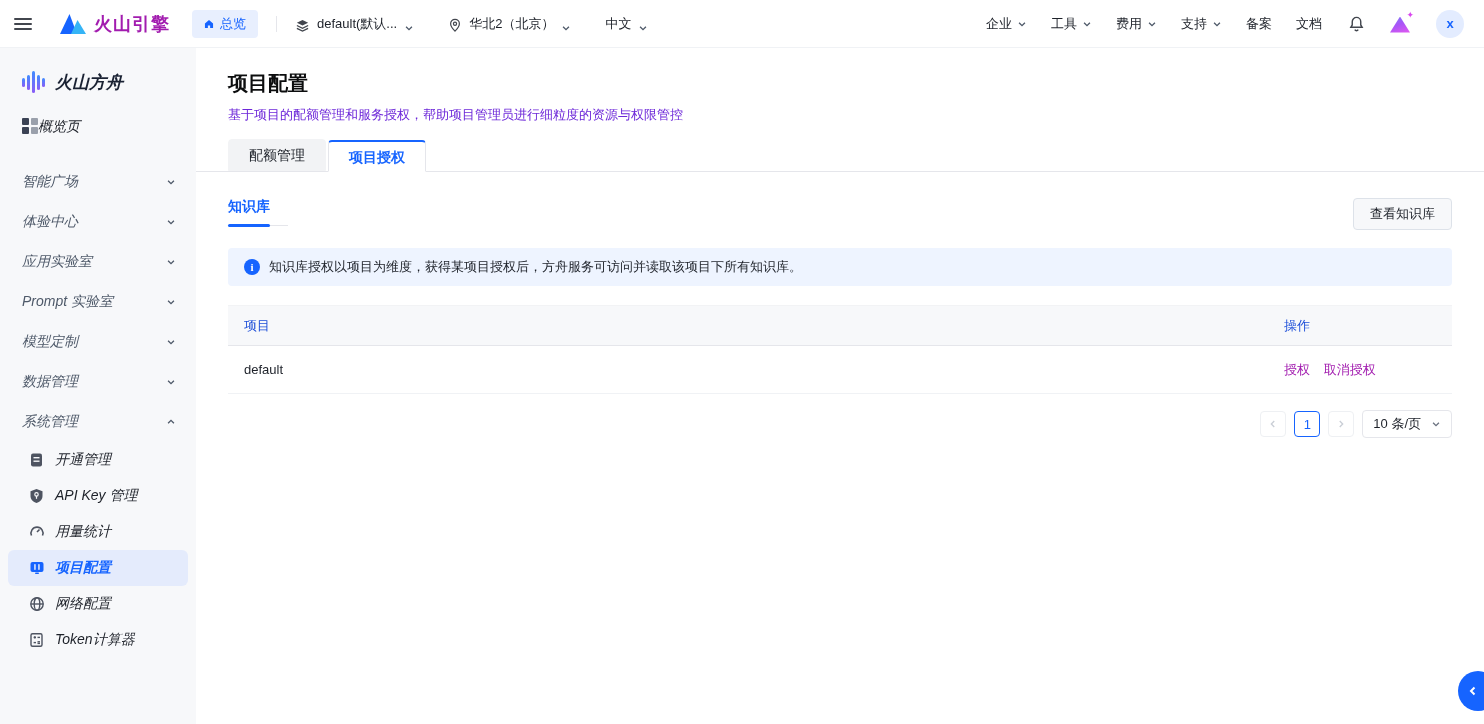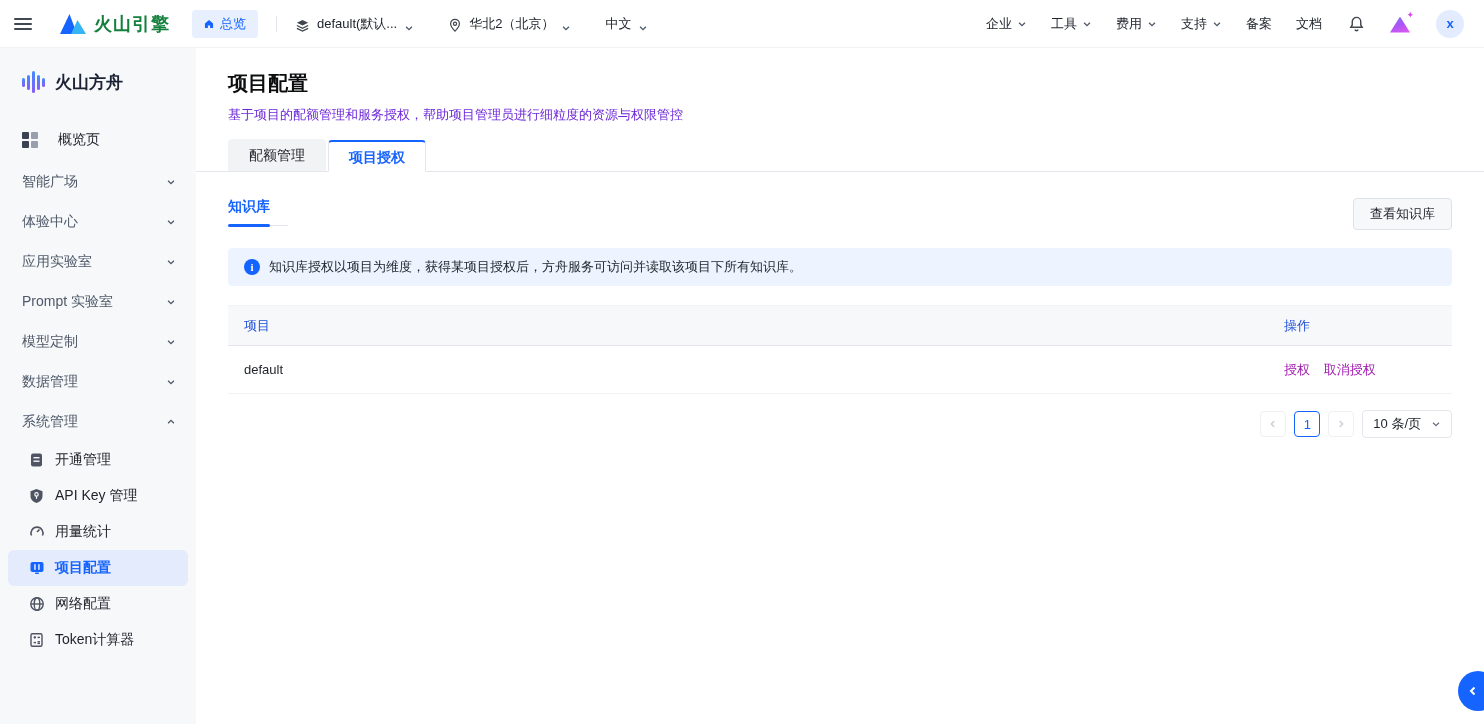--- a/index.html
+++ b/index.html
@@ -5,21 +5,21 @@
   * { margin:0; padding:0; box-sizing:border-box; }
   html,body { width:1484px; height:724px; overflow:hidden; background:#fff;
     font-family:"Liberation Sans","DejaVu Sans",sans-serif; font-size:13px; color:#1d2129; }
 
   
   .topbar { position:fixed; top:0; left:0; width:1484px; height:48px; background:#fff;
     border-bottom:1px solid #f0f2f5; display:flex; align-items:center; z-index:20; padding:0 20px 0 14px; }
   .hamburger { width:18px; height:12px; display:flex; flex-direction:column; justify-content:space-between; cursor:pointer; margin-right:28px; }
   .hamburger span { display:block; height:2px; background:#42464e; border-radius:1px; }
   .brand-logo { display:flex; align-items:center; gap:8px; margin-right:22px; }
-  .brand-name { font-size:18px; font-weight:700; color:#15803d; letter-spacing:1px; white-space:nowrap; }
+  .brand-name { font-size:18px; font-weight:700; color:#a21caf; letter-spacing:1px; white-space:nowrap; }
   .pill-overview { display:flex; align-items:center; gap:6px; background:#e8effe; color:#1664ff;
     border-radius:4px; height:28px; padding:0 12px; font-size:13px; cursor:pointer; }
   .topbar-divider { width:1px; height:16px; background:#e5e6eb; margin:0 18px; }
   .top-select { display:flex; align-items:flex-end; gap:7px; color:#1d2129; font-size:13px; cursor:pointer; white-space:nowrap; }
   .top-select + .top-select { margin-left:34px; }
   .chev { width:10px; height:10px; flex:none; }
   .search-box { display:flex; align-items:center; gap:8px; width:300px; height:30px; border:1px solid #e5e6eb;
     border-radius:4px; padding:0 10px; margin-left:46px; background:#fff; }
   .search-box input { border:none; outline:none; flex:1; font-size:13px; font-family:inherit; color:#1d2129; background:transparent; }
   .search-box input::placeholder { color:#a9aeb8; }
@@ -28,28 +28,28 @@
   .icon-btn { width:20px; height:20px; display:flex; align-items:center; justify-content:center; cursor:pointer; }
   .ai-mountain { width:22px; height:18px; position:relative; cursor:pointer; }
   .ai-mountain .tri { position:absolute; left:0; bottom:0; width:20px; height:16px;
     background:linear-gradient(160deg,#7c7cf8 0%,#a855f7 45%,#e359f0 100%);
     clip-path:polygon(50% 0,100% 100%,0 100%); }
   .ai-mountain .spark { position:absolute; right:-2px; top:-4px; color:#d946ef; font-size:9px; line-height:9px; }
   .avatar { width:28px; height:28px; border-radius:50%; background:#e3ecff; color:#1664ff; font-weight:700;
     display:flex; align-items:center; justify-content:center; font-size:13px; cursor:pointer; }
 
   
-  .sidebar { position:fixed; top:48px; left:0; bottom:0; width:196px; background:#f7f8fa; overflow:hidden; z-index:10; }
+  .sidebar { position:fixed; top:48px; left:0; bottom:0; width:196px; background:#f7f8fa; overflow:hidden; z-index:10;font-style:italic; }
   .ark-brand { display:flex; align-items:center; gap:10px; padding:22px 20px 10px 22px; }
   .ark-wave { display:flex; align-items:center; gap:2px; height:24px; }
   .ark-wave i { display:block; width:3px; border-radius:2px; background:linear-gradient(180deg,#3f8cff,#8b5cf6); }
   .ark-wave i:nth-child(1){height:9px;} .ark-wave i:nth-child(2){height:15px;} .ark-wave i:nth-child(3){height:22px;}
   .ark-wave i:nth-child(4){height:15px;} .ark-wave i:nth-child(5){height:9px;}
   .ark-name { font-size:17px; font-weight:600; color:#1a2233; }
-  .side-overview { display:flex; align-items:center; gap:20px; height:44px; padding:0 22px; margin-top:14px; font-size:14px; color:#1d2129; cursor:pointer; }
+  .side-overview { display:flex; align-items:flex-start; gap:0; height:44px; padding:0 22px; margin-top:14px; font-size:14px; color:#1d2129; cursor:pointer; }
   .grid-ic { width:16px; height:16px; display:grid; grid-template-columns:7px 7px; grid-template-rows:7px 7px; gap:2px; }
   .grid-ic b { border-radius:1px; }
   .grid-ic b:nth-child(1){background:#3b4254;} .grid-ic b:nth-child(2){background:#9aa0ab;}
   .grid-ic b:nth-child(3){background:#3b4254;} .grid-ic b:nth-child(4){background:#9aa0ab;}
   .side-group { display:flex; align-items:center; justify-content:space-between; height:40px; padding:0 20px 0 22px;
     font-size:14px; color:#4e5969; cursor:pointer; }
   .side-group .chev { color:#4e5969; }
   .side-item { display:flex; align-items:center; gap:10px; height:36px; margin:0 8px; padding:0 0 0 20px;
     border-radius:6px; font-size:14px; color:#1d2129; cursor:pointer; }
   .side-item .s-ic { width:17px; height:17px; color:#4e5461; flex:none; display:flex; align-items:center; justify-content:center; }

